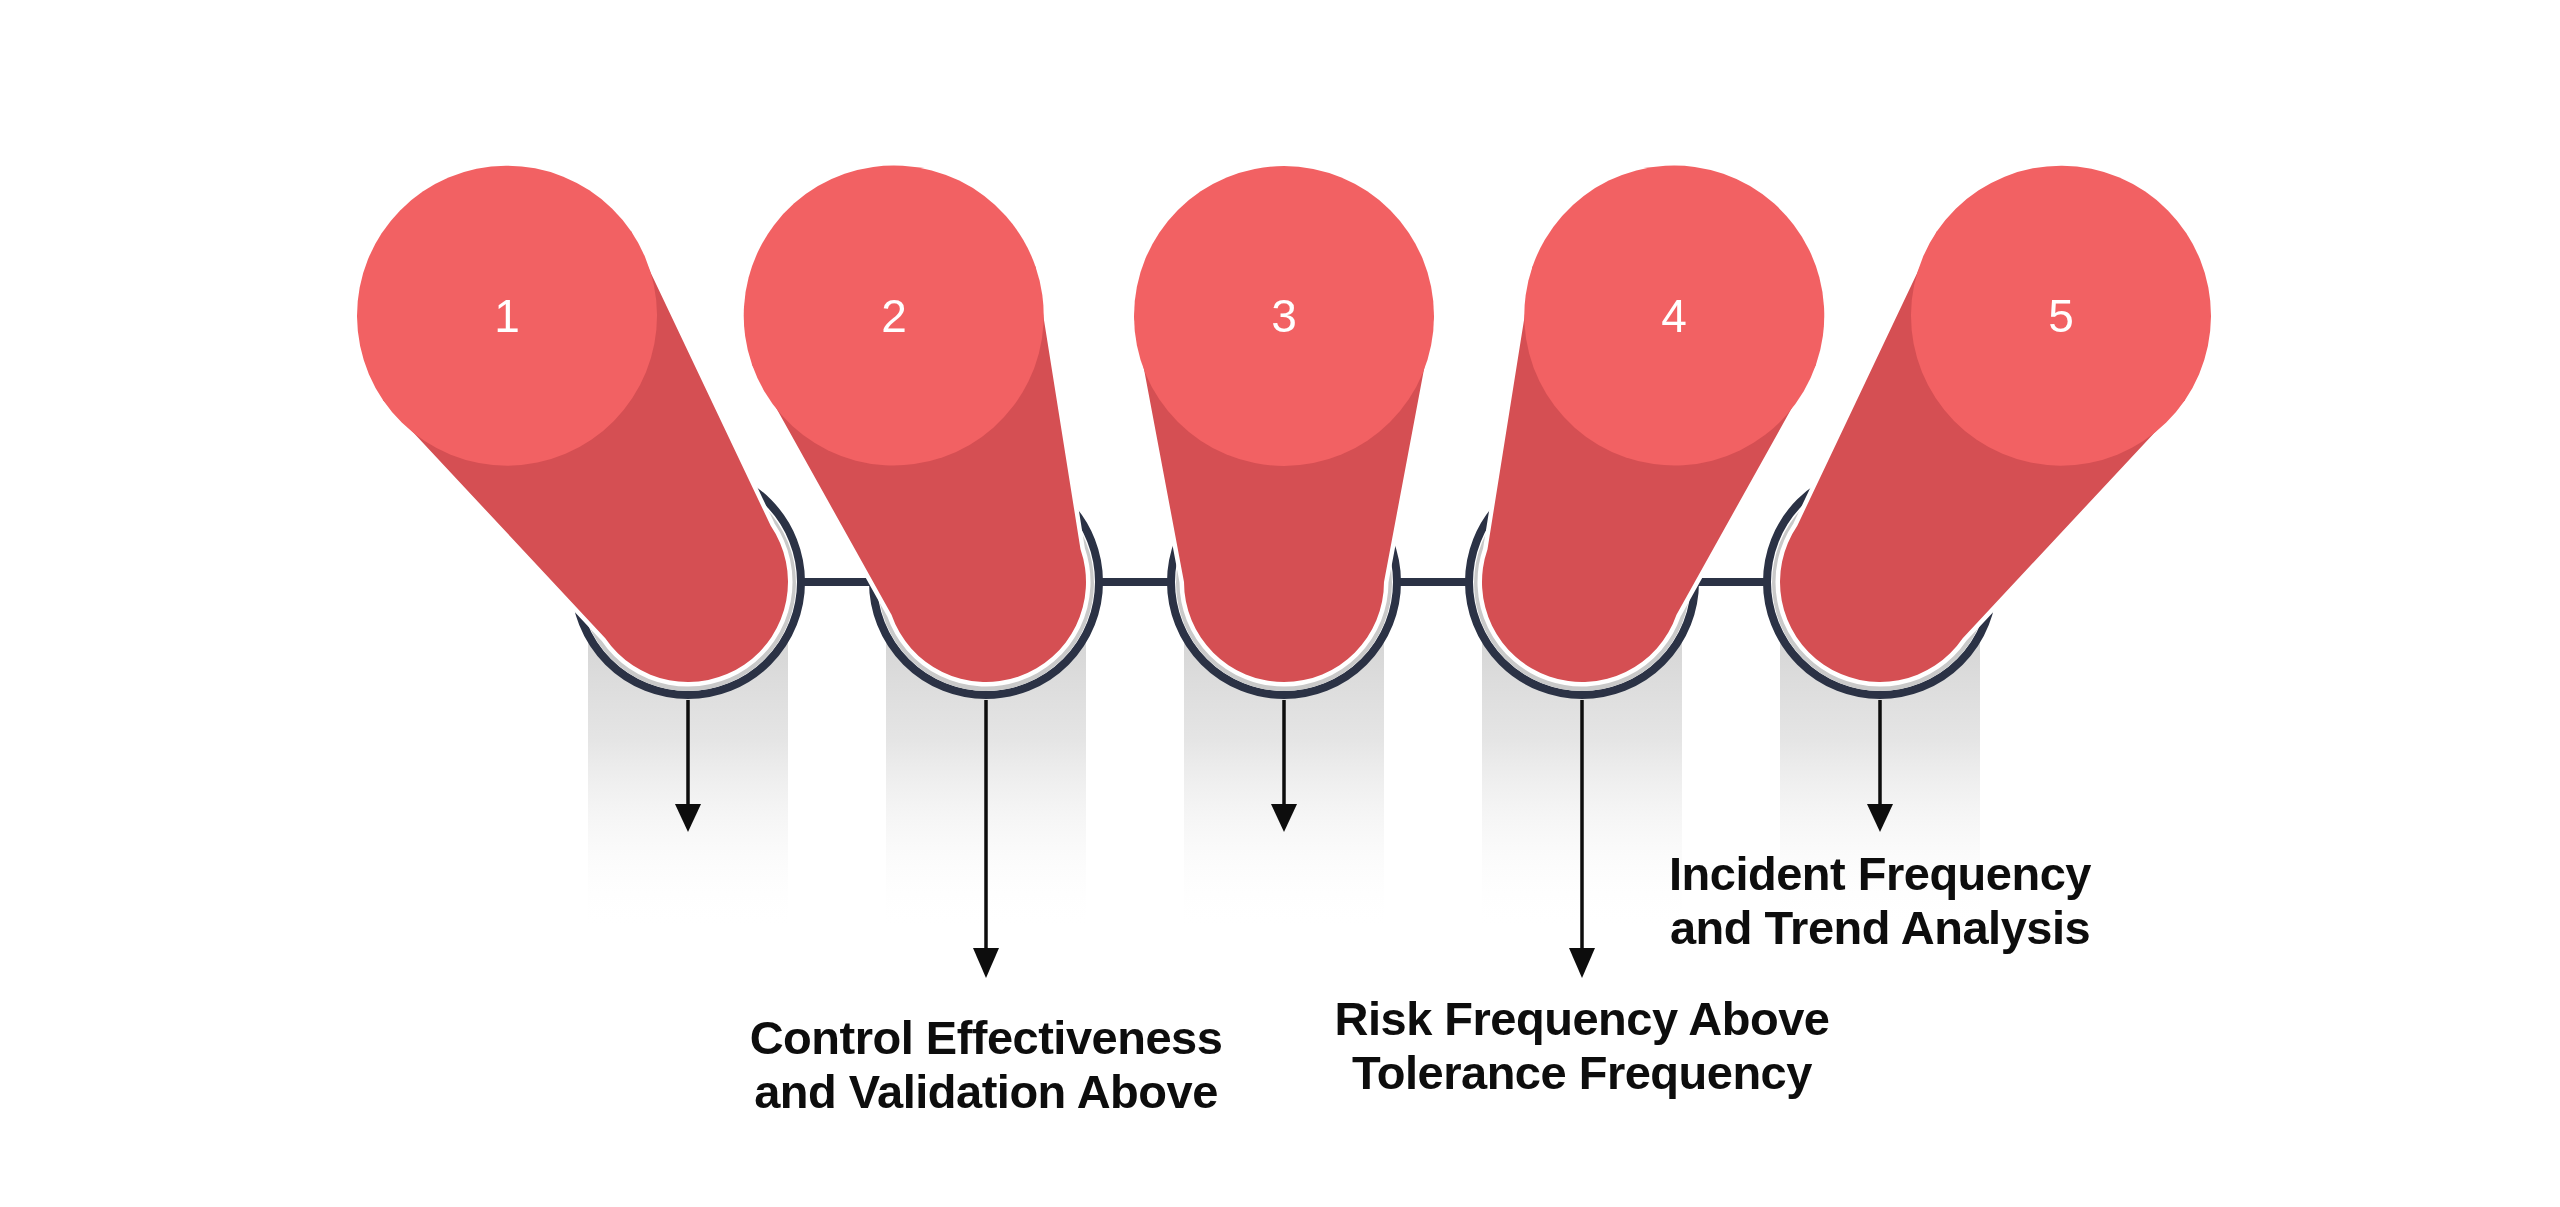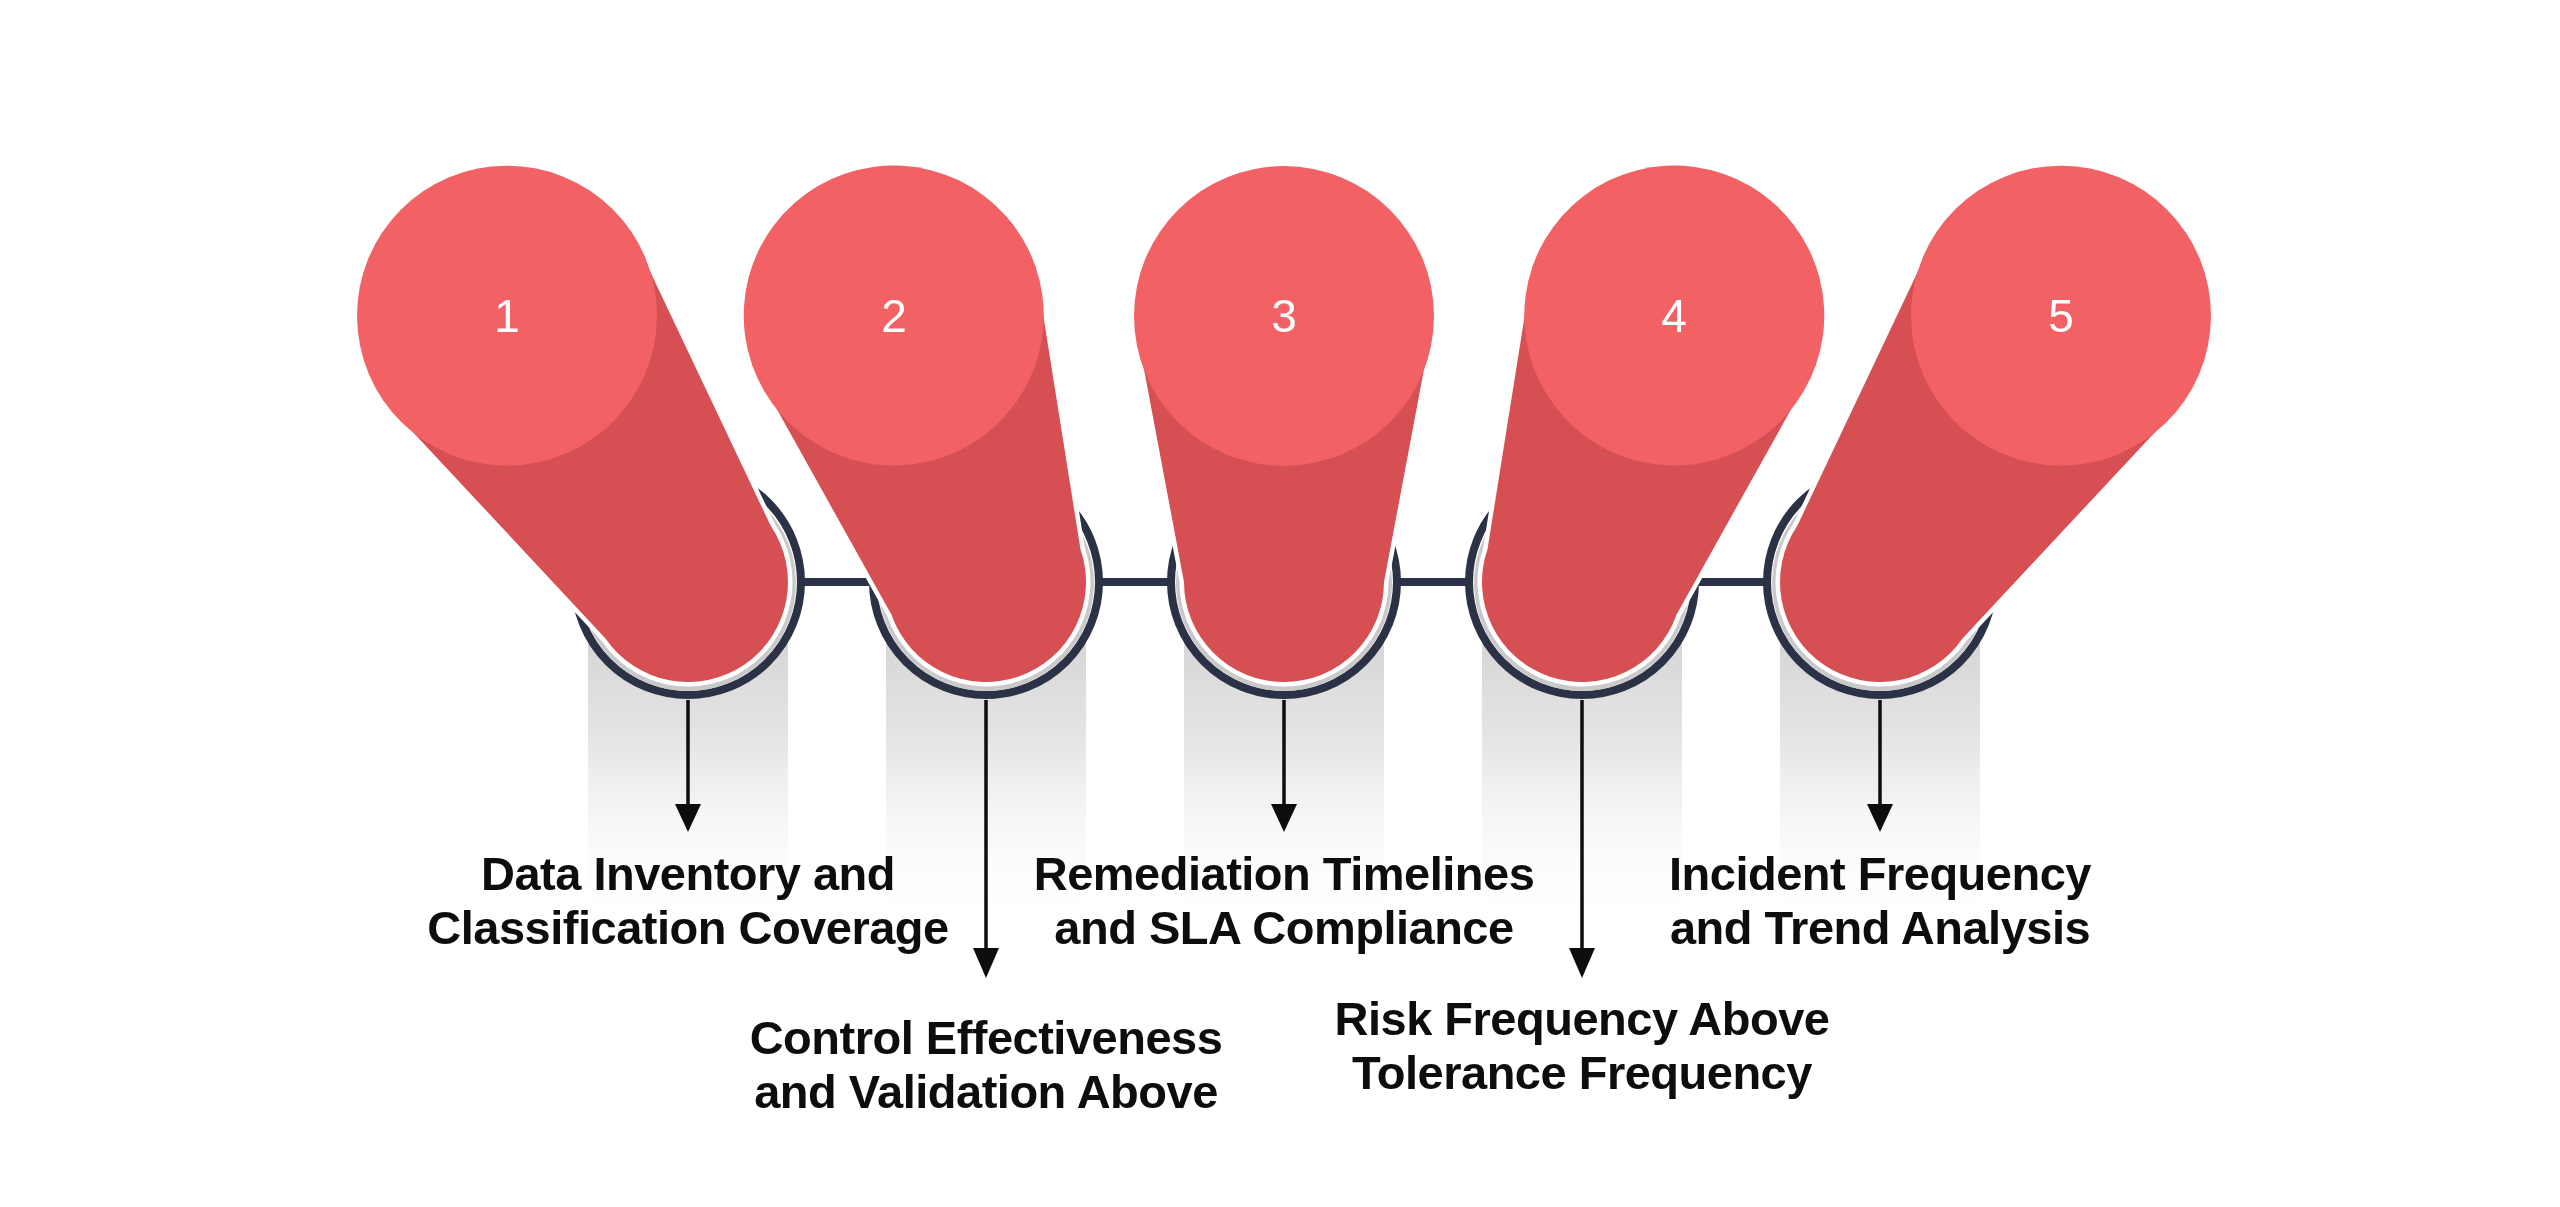--- a/index.html
+++ b/index.html
@@ -154,31 +154,23 @@
       <path class="arrowhead" d="M 1867 804 L 1893 804 L 1880 832 Z"></path>
     </g>
   </svg>
 
   <div class="pin-number" style="left:507px;  top:316px;">1</div>
   <div class="pin-number" style="left:894px;  top:316px;">2</div>
   <div class="pin-number" style="left:1284px; top:316px;">3</div>
   <div class="pin-number" style="left:1674px; top:316px;">4</div>
   <div class="pin-number" style="left:2061px; top:316px;">5</div>
 
-  <div class="metric-label" style="left:688px; top:847px;">
-    <div>Data Inventory and</div>
-    <div>Classification Coverage</div>
-  </div>
   <div class="metric-label" style="left:986px; top:992px;margin-top:19px;">
     <div>Control Effectiveness</div>
     <div>and Validation Above</div>
-  </div>
-  <div class="metric-label" style="left:1284px; top:847px;">
-    <div>Remediation Timelines</div>
-    <div>and SLA Compliance</div>
   </div>
   <div class="metric-label" style="left:1582px; top:992px;">
     <div>Risk Frequency Above</div>
     <div>Tolerance Frequency</div>
   </div>
   <div class="metric-label" style="left:1880px; top:847px;">
     <div>Incident Frequency</div>
     <div>and Trend Analysis</div>
   </div>
 

